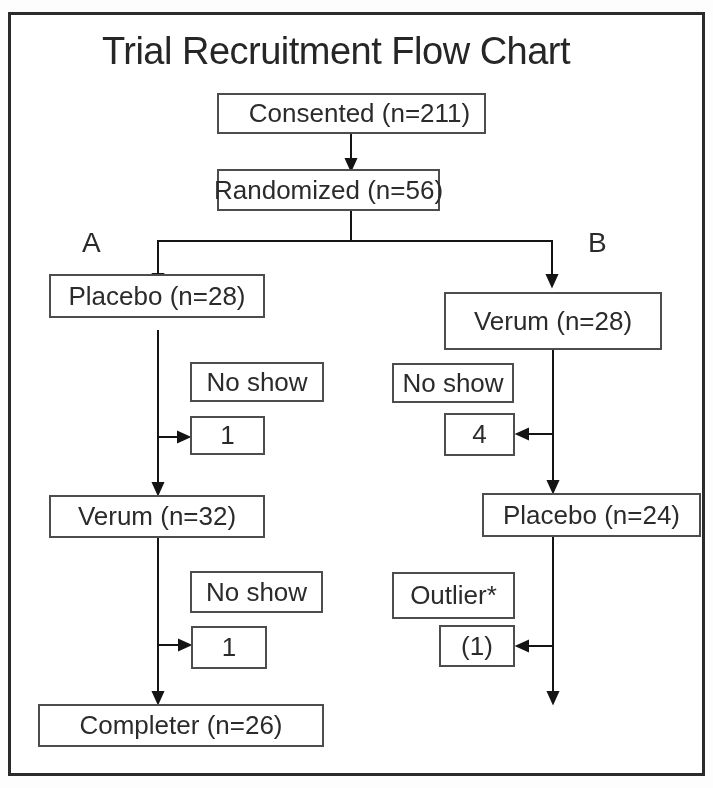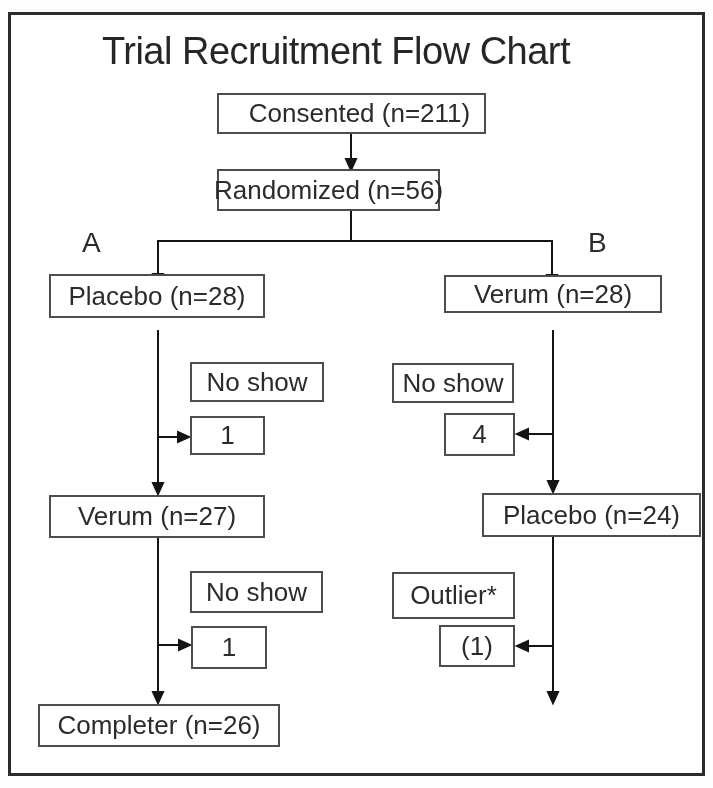--- a/index.html
+++ b/index.html
@@ -55,32 +55,32 @@
   }
   .branch-label {
     position: absolute;
     font-size: 28px;
     color: #2b2b2b;
   }
   
   .n-consented   { left:217px; top:93px;  width:269px; height:41px;padding-left:16px; }
   .n-randomized  { left:217px; top:169px; width:223px; height:42px; }
   .n-placebo-a   { left:49px;  top:274px; width:216px; height:44px; }
-  .n-verum-b     { left:444px; top:275px; width:218px; height:38px;text-align:center; }
+  .n-verum-b     { left:444px; top:292px; width:218px; height:58px;text-align:center; }
   .n-noshow-a1   { left:190px; top:362px; width:134px; height:40px; }
   .n-count-a1    { left:190px; top:416px; width:75px;  height:39px; }
   .n-noshow-b1   { left:392px; top:363px; width:122px; height:40px; }
   .n-count-b1    { left:444px; top:413px; width:71px;  height:43px; }
   .n-verum-a     { left:49px;  top:495px; width:216px; height:43px; }
   .n-placebo-b   { left:443px; top:493px; width:219px; height:44px;margin-left:39px; }
   .n-noshow-a2   { left:190px; top:571px; width:133px; height:42px; }
   .n-count-a2    { left:191px; top:626px; width:76px;  height:43px; }
   .n-outlier-b   { left:392px; top:572px; width:123px; height:47px; }
   .n-count-b2    { left:439px; top:625px; width:76px;  height:42px; }
-  .n-completer-a { left:38px;  top:704px; width:242px; height:43px; }
+  .n-completer-a { left:38px;  top:704px; width:286px; height:43px; }
   .n-completer-b { left:430px; top:704px; width:245px; height:42px; }
   .lbl-a { left:82px;  top:227px; }
   .lbl-b { left:588px; top:227px; }
 </style>
 </head>
 <body>
 
 <div class="canvas">
   <div class="frame"></div>
 
@@ -134,21 +134,21 @@
   <div class="node n-randomized">Randomized (n=56)</div>
 
   <div class="node n-placebo-a">Placebo (n=28)</div>
   <div class="node n-verum-b">Verum (n=28)</div>
 
   <div class="node n-noshow-a1">No show</div>
   <div class="node n-count-a1">1</div>
   <div class="node n-noshow-b1">No show</div>
   <div class="node n-count-b1">4</div>
 
-  <div class="node n-verum-a">Verum (n=27)</div>
+  <div class="node n-verum-a">Verum (n=32)</div>
   <div class="node n-placebo-b">Placebo (n=24)</div>
 
   <div class="node n-noshow-a2">No show</div>
   <div class="node n-count-a2">1</div>
   <div class="node n-outlier-b">Outlier*</div>
   <div class="node n-count-b2">(1)</div>
 
   <div class="node n-completer-a">Completer (n=26)</div>
 </div>
 

